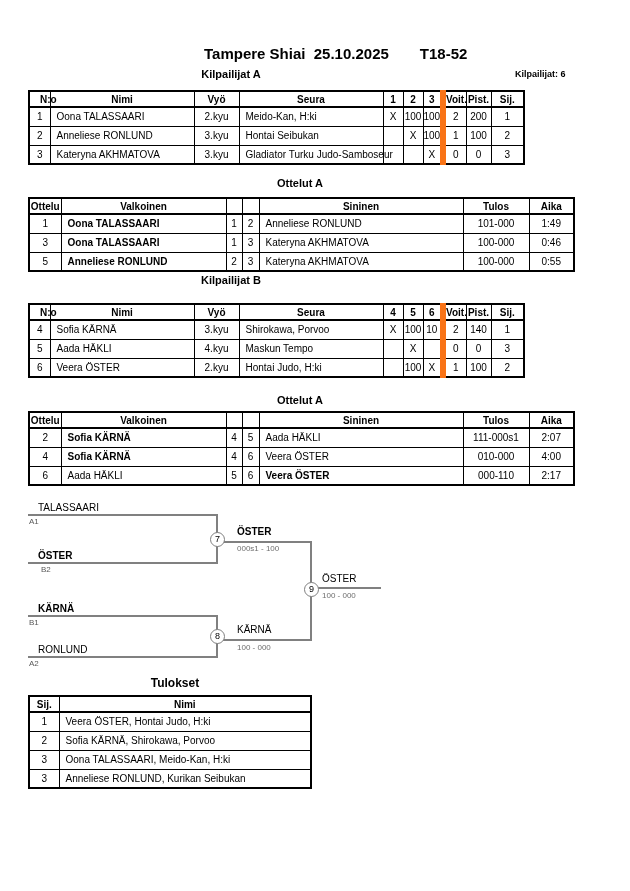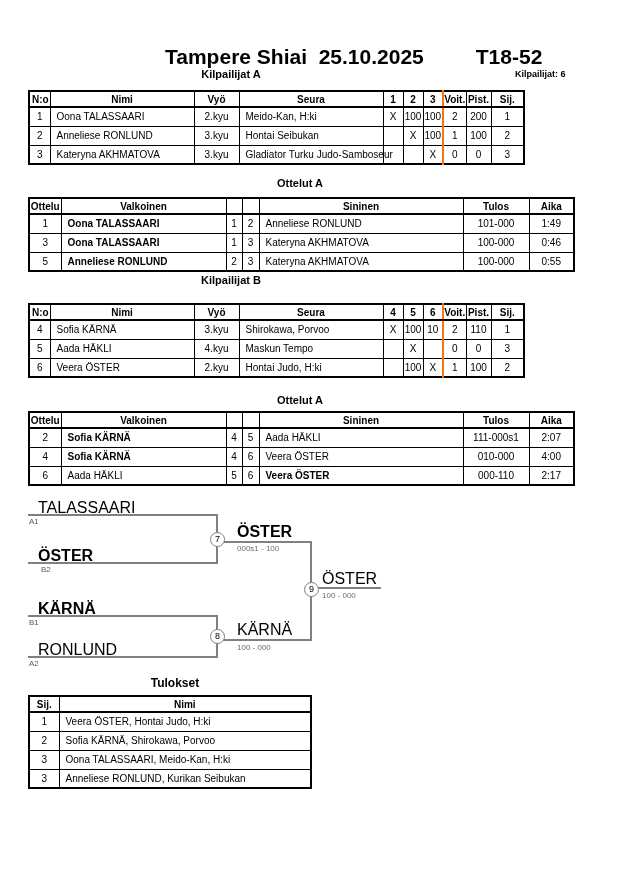--- a/index.html
+++ b/index.html
@@ -3,35 +3,35 @@
 <meta charset="utf-8">
 <style>
   * { margin:0; padding:0; box-sizing:border-box; }
   html,body { background:#e8e8e8; }
   .page {
     position:relative; width:630px; height:891px; background:#ffffff;
     font-family:"Liberation Sans", sans-serif; color:#000; overflow:hidden;
     margin:0 auto;
   }
   .abs { position:absolute;font-weight:bold; }
-  .title-row { display:flex; gap:52px; font-size:21px; font-weight:bold; white-space:pre; }
+  .title-row { display:flex; gap:31px; font-size:15px; font-weight:bold; white-space:pre;margin-left:39px; }
   .note { font-size:9px; }
   .h1 { font-size:11px; font-weight:bold; text-align:center; }
   .h2 { font-size:12px; font-weight:bold; text-align:center; }
 
   table { position:absolute; border-collapse:collapse; table-layout:fixed; border:2px solid #000; background:#fff; }
   th, td { border:1px solid #000; font-size:10px; padding:0; text-align:center; white-space:nowrap; height:19px; vertical-align:middle; }
   th { height:16px; border-bottom:2px solid #000; font-weight:bold; }
-  .tl { border-left:2px solid #f97316; }
+  .tl { border-left:6px solid #f97316; }
   .left { text-align:left; padding-left:6px; }
-  .hleft { text-align:left; padding-left:2px; }
+  .hleft { text-align:left; padding-left:10px; }
   .bold { font-weight:bold; }
   .ovf { overflow:visible; }
 
-  .bk-name { position:absolute; font-size:16px; line-height:12px; white-space:nowrap; }
+  .bk-name { position:absolute; font-size:10px; line-height:12px; white-space:nowrap; }
   .bk-tag { position:absolute; font-size:8px; line-height:9px; color:#595959; }
   .bk-score { position:absolute; font-size:8px; line-height:9px; color:#6e6e6e; white-space:nowrap; }
   .hline { position:absolute; height:2px; background:#808080; z-index:1; }
   .vline { position:absolute; width:2px; background:#808080; z-index:1; }
   .mcircle { position:absolute; width:15px; height:15px; border:1px solid #808080; border-radius:50%;
              background:#fff; font-size:9px; line-height:13px; text-align:center; z-index:2; }
 </style>
 </head>
 <body>
 
@@ -205,21 +205,21 @@
 
         <tr>
           <td>4</td>
           <td class="left">Sofia KÄRNÄ</td>
           <td>3.kyu</td>
           <td class="left ovf">Shirokawa, Porvoo</td>
           <td>X</td>
           <td>100</td>
           <td>10</td>
           <td class="tl">2</td>
-          <td>110</td>
+          <td>140</td>
           <td>1</td>
         </tr>
 
         <tr>
           <td>5</td>
           <td class="left">Aada HÄKLI</td>
           <td>4.kyu</td>
           <td class="left ovf">Maskun Tempo</td>
           <td></td>
           <td>X</td>

